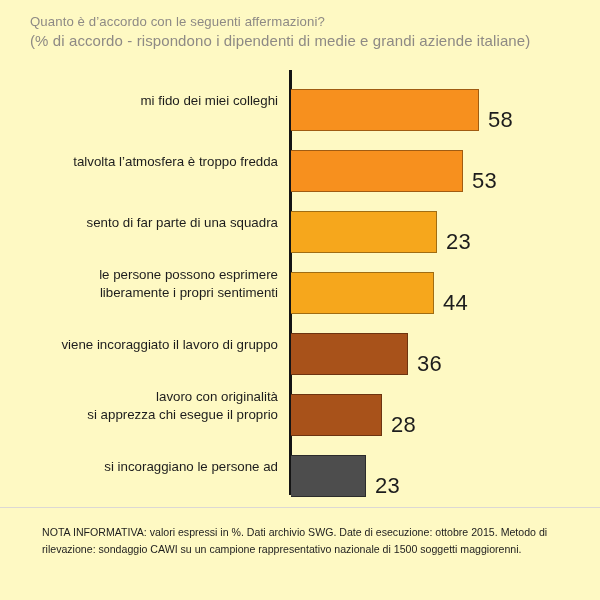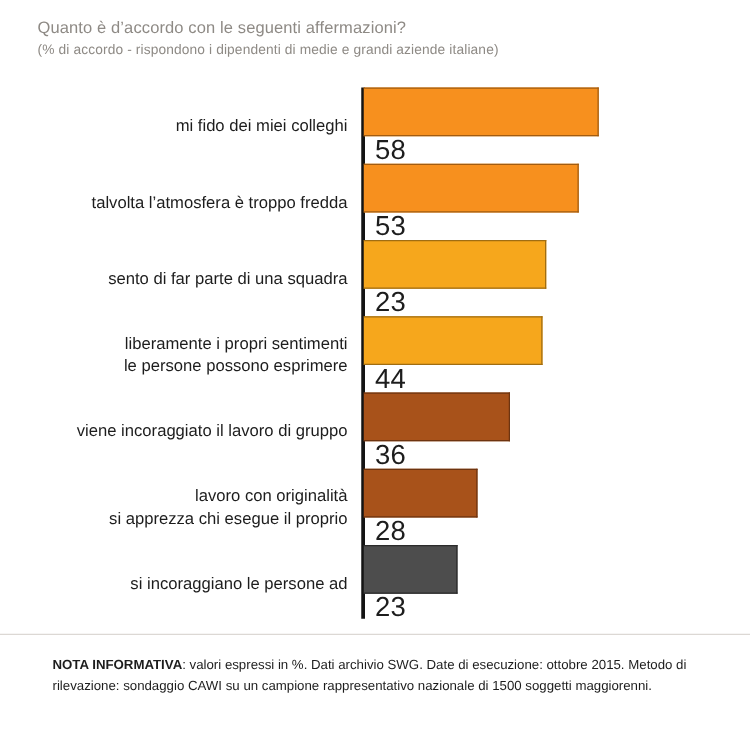--- a/index.html
+++ b/index.html
@@ -12,42 +12,42 @@
     background: #eae7e4;
     font-family: "Liberation Sans", sans-serif;
     overflow: hidden;
     position: relative;
   }
 
   .infographic {
     position: relative;
     width: 600px;
     height: 600px;
-    background: #ffffff;
+    background: #fef9c3;
     box-sizing: border-box;
   }
 
   
   .header {
     position: absolute;
     left: 0;
     top: 0;
     width: 600px;
     padding: 12px 30px 0 30px;
     box-sizing: border-box;
   }
   .header-line {
     color: #8e8a85;
     font-size: 13.2px;
     line-height: 19px;
     letter-spacing: 0.1px;
     white-space: nowrap;
   }
   .header-line.sub {
-    font-size: 11px;
+    font-size: 15px;
   }
 
   
   .chart {
     position: absolute;
     left: 0;
     top: 62px;
     width: 600px;
     height: 440px;
   }
@@ -87,22 +87,21 @@
     font-size: 13.3px;
     line-height: 17.5px;
   }
   .row-label span { display: block; white-space: nowrap; }
   .bar-wrap {
     position: absolute;
     left: 291px;
     top: 0;
     height: 61px;
     display: flex;
-    align-items: flex-start;
-    flex-direction: column;
+    align-items: flex-end;
   }
   .bar {
     height: 42px;
     box-sizing: border-box;
     border: 1px solid rgba(0,0,0,0.45);
     border-left: none;
   }
   .bar-value {
     margin-left: 9px;
     color: #1d1d1d;
@@ -128,21 +127,21 @@
     padding: 0 42px 0 42px;
     box-sizing: border-box;
   }
   .footer-text {
     color: #1d1d1d;
     font-size: 10.6px;
     line-height: 16.5px;
     text-align: left;
   }
   .footer-text b {
-    font-weight: bold;
+    font-weight: normal;
   }
 </style>
 </head>
 <body>
 
 <div class="infographic">
 
   <div class="header">
     <div class="header-line">Quanto è d’accordo con le seguenti affermazioni?</div>
     <div class="header-line sub">(% di accordo - rispondono i dipendenti di medie e grandi aziende italiane)</div>
@@ -173,22 +172,22 @@
           <div class="row-label">
             <span>sento di far parte di una squadra</span>
           </div>
           <div class="bar-wrap">
             <div class="bar" style="width: 146px; background: rgb(246, 167, 28); border-color: rgb(160, 109, 18);"></div>
             <div class="bar-value">23</div>
           </div>
         </div>
         <div class="row" style="top: 191px;">
           <div class="row-label">
+            <span>le persone possono esprimere</span>
             <span>liberamente i propri sentimenti</span>
-            <span>le persone possono esprimere</span>
           </div>
           <div class="bar-wrap">
             <div class="bar" style="width: 143px; background: rgb(246, 167, 28); border-color: rgb(160, 109, 18);"></div>
             <div class="bar-value">44</div>
           </div>
         </div>
         <div class="row" style="top: 252px;">
           <div class="row-label">
             <span>viene incoraggiato il lavoro di gruppo</span>
           </div>

